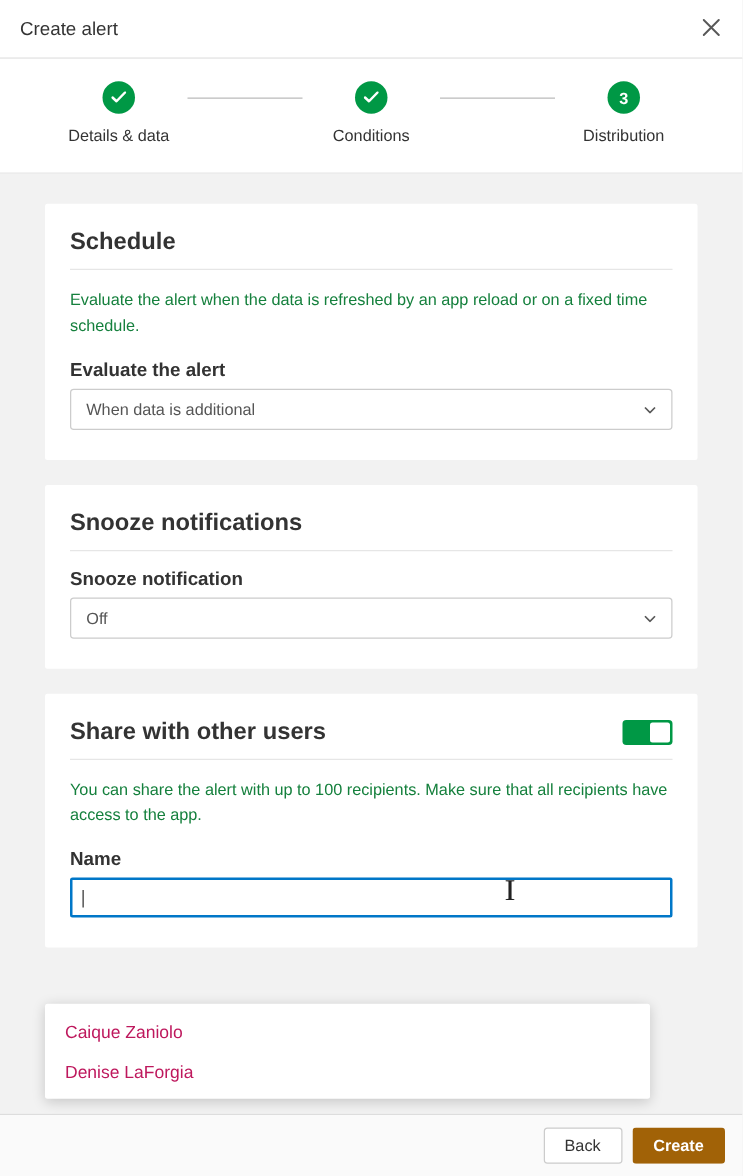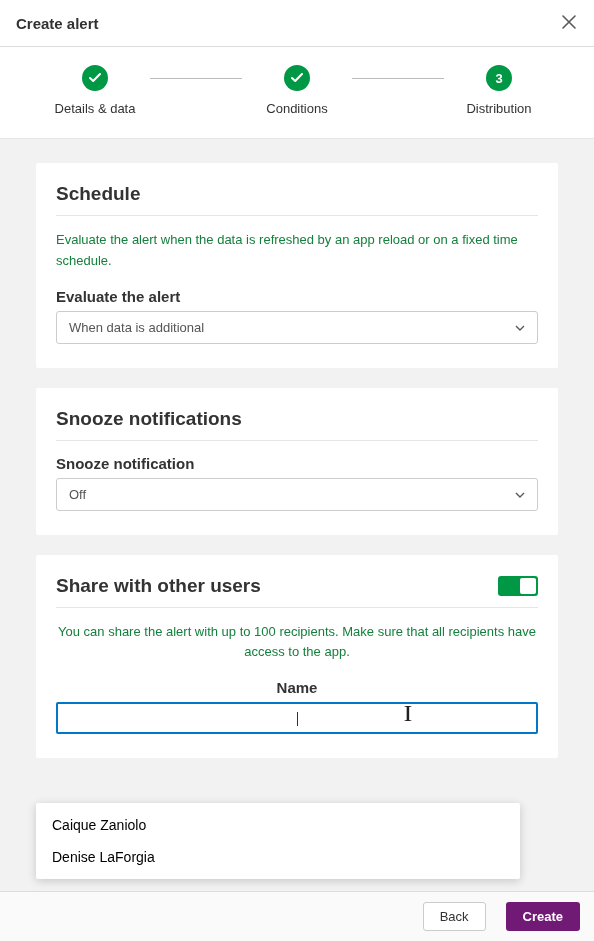--- a/index.html
+++ b/index.html
@@ -22,21 +22,21 @@
   .header {
     background: #fff;
     border-bottom: 1px solid #ddd;
     padding: 12px 16px;
     display: flex;
     align-items: center;
     justify-content: space-between;
   }
   .header-title {
     font-size: 15px;
-    font-weight: 700;
+    font-weight: 400;
     color: #333;
   }
   .close-btn {
     cursor: pointer;
     color: #666;
     font-size: 18px;
     line-height: 1;
     padding: 2px;
   }
   .stepper {
@@ -186,45 +186,45 @@
     background: #fff;
     box-shadow: 0 2px 10px rgba(0,0,0,0.18);
     border-radius: 2px;
     padding: 6px 0;
     width: 484px;
     z-index: 50;
   }
   .dropdown-item {
     padding: 8px 16px;
     font-size: 14px;
-    color: #000000;
+    color: #be185d;
     cursor: pointer;
   }
   .footer {
     background: #fafafa;
     border-top: 1px solid #ddd;
     padding: 10px 14px;
     display: flex;
     justify-content: flex-end;
-    gap: 20px;
+    gap: 8px;
   }
   .btn {
     padding: 6px 16px;
     font-size: 13px;
     border-radius: 3px;
     cursor: pointer;
     border: 1px solid transparent;
   }
   .btn-secondary {
     background: #fff;
     border: 1px solid #ccc;
     color: #333;
   }
   .btn-primary {
-    background: #701a75;
+    background: #a16207;
     color: #fff;
     font-weight: 600;
   }
   .input-wrap { position: relative; }
 </style>
 </head>
 <body>
 
 <div class="modal">
 
@@ -288,21 +288,21 @@
       <div class="select">
         <span>Off</span>
         <span class="chev">
           <svg width="10" height="6" viewBox="0 0 10 6">
               <path d="M1 1 L5 5 L9 1" stroke="#595959" stroke-width="1.4" fill="none"></path>
             </svg>
         </span>
       </div>
     </div>
 
-    <div class="card" style="position:relative;text-align:center;">
+    <div class="card" style="position:relative;">
       <div class="card-title">
         <span>Share with other users</span>
         <div class="toggle">
           <div class="toggle-knob"></div>
         </div>
       </div>
       <div class="card-desc">You can share the alert with up to 100 recipients. Make sure that all recipients have access to the app.</div>
       <label class="field-label">Name</label>
       <div class="input-wrap">
         <div class="text-input">

